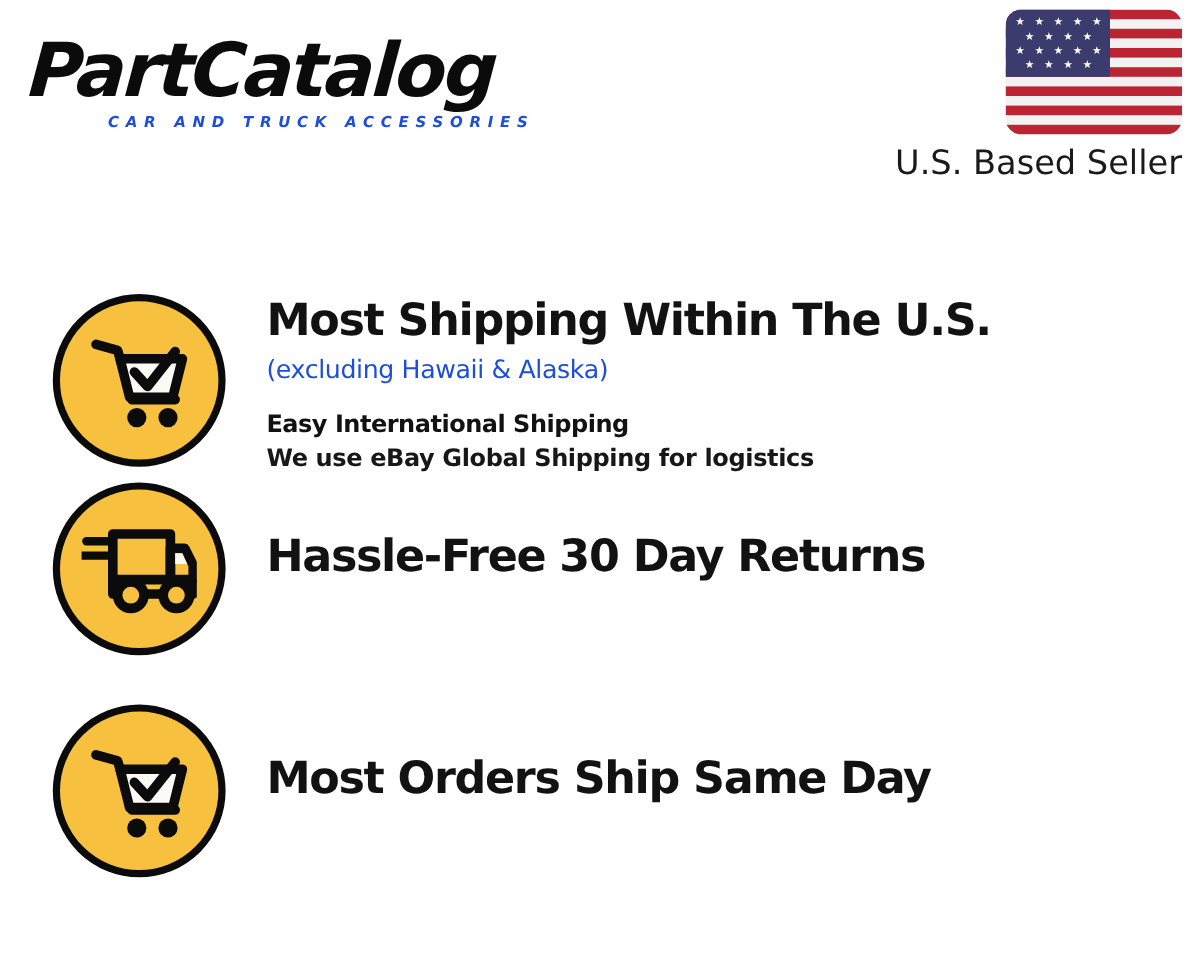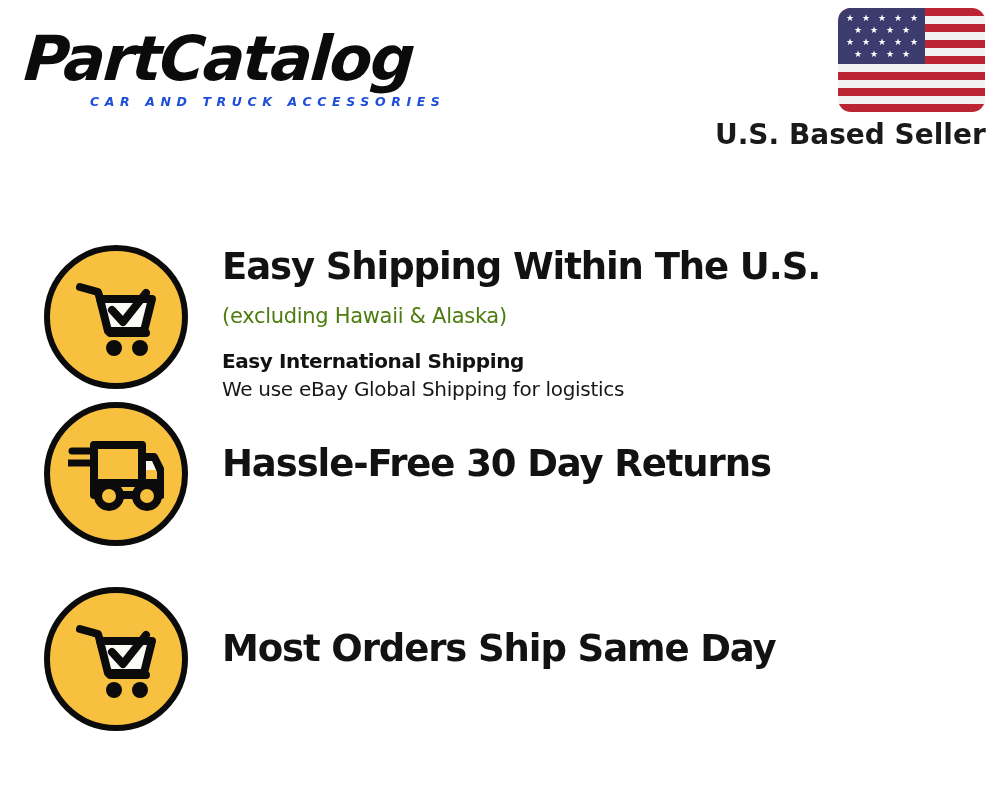--- a/index.html
+++ b/index.html
@@ -89,21 +89,21 @@
     position: absolute;
     color: #ffffff;
     font-size: 9px;
     line-height: 9px;
   }
   .seller-text {
     display: block;
     margin-top: 2px;
     font-family: "DejaVu Sans", sans-serif;
     font-size: 28px;
-    font-weight: 700;
+    font-weight: 400;
     color: #1a1a1a;
     letter-spacing: 0px;
     white-space: nowrap;
   }
 
   
   .features {
     position: absolute;
     left: 0;
     top: 165px;
@@ -150,37 +150,37 @@
     letter-spacing: -1.1px;
     color: #121212;
     white-space: nowrap;
   }
   .feature-note {
     font-family: "DejaVu Sans", sans-serif;
     font-weight: 400;
     font-size: 21px;
     line-height: 30px;
     letter-spacing: -0.3px;
-    color: #4d7c0f;
-    margin-top: 12px;
+    color: #1d4ed8;
+    margin-top: 4px;
     white-space: nowrap;
   }
   .feature-sub-bold {
     font-family: "DejaVu Sans", sans-serif;
     font-weight: 700;
     font-size: 20px;
     line-height: 28px;
     letter-spacing: -0.4px;
     color: #121212;
     margin-top: 16px;
     white-space: nowrap;
   }
   .feature-sub {
     font-family: "DejaVu Sans", sans-serif;
-    font-weight: 400;
+    font-weight: 700;
     font-size: 20px;
     line-height: 28px;
     letter-spacing: -0.3px;
     color: #171717;
     white-space: nowrap;
   }
   .row-2 .feature-text,
   .row-3 .feature-text { top: 40px; }
 </style>
 </head>
@@ -233,21 +233,21 @@
     <div class="icon-circle">
       <svg width="92" height="80" viewBox="0 0 92 80">
         <path d="M10 10 L28 15 L40 56 L76 56" fill="none" stroke="#0b0b0b" stroke-width="8" stroke-linecap="round" stroke-linejoin="round"></path>
         <path d="M30 22 L82 22 L74 54 L38 54 Z" fill="#fcfaf4" stroke="#0b0b0b" stroke-width="8" stroke-linejoin="round"></path>
         <path d="M42 33 L53 45 L76 16" fill="none" stroke="#0b0b0b" stroke-width="8" stroke-linecap="round" stroke-linejoin="round"></path>
         <circle cx="44" cy="71" r="8" fill="#0b0b0b"></circle>
         <circle cx="70" cy="71" r="8" fill="#0b0b0b"></circle>
       </svg>
     </div>
     <div class="feature-text">
-      <div class="feature-heading">Easy Shipping Within The U.S.</div>
+      <div class="feature-heading">Most Shipping Within The U.S.</div>
       <div class="feature-note">(excluding Hawaii &amp; Alaska)</div>
       <div class="feature-sub-bold">Easy International Shipping</div>
       <div class="feature-sub">We use eBay Global Shipping for logistics</div>
     </div>
   </div>
 
   <div class="feature-row row-2">
     <div class="icon-circle">
       <svg width="96" height="78" viewBox="0 0 96 78">
         <path d="M26 10 L74 10 L74 48 L26 48 Z" fill="none" stroke="#0b0b0b" stroke-width="8" stroke-linejoin="round"></path>

